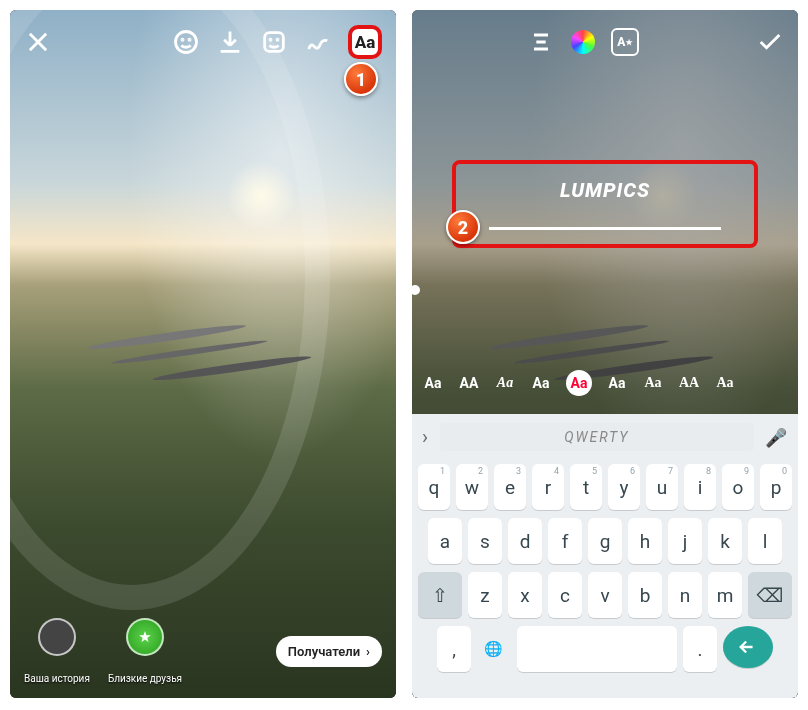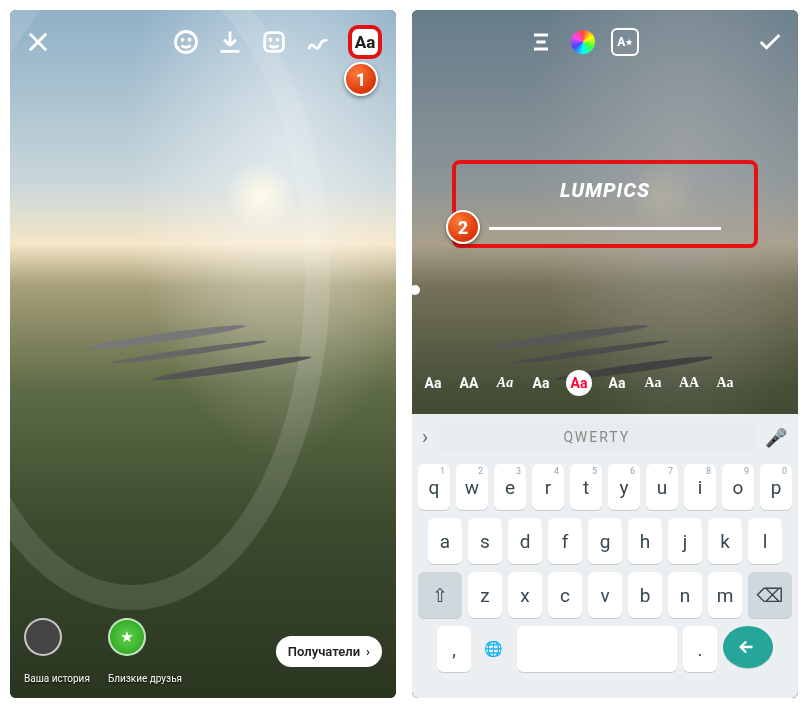--- a/index.html
+++ b/index.html
@@ -114,21 +114,21 @@
   }
   
   .bottom-actions {
     position: absolute;
     bottom: 14px; left: 0; right: 0;
     padding: 0 14px;
     display: flex;
     align-items: center;
     gap: 18px;
   }
-  .story-dest { display:flex; flex-direction:column; gap:17px; }
+  .story-dest { display:flex; flex-direction:column; align-items:center; gap:17px; }
   .story-dest .ava {
     width: 34px; height: 34px; border-radius:50%;
     background: #444 center/cover;
     border: 2px solid rgba(255,255,255,.7);
     position: relative;
   }
   .story-dest .ava.green { background: radial-gradient(#5bd24a,#2a9d1e); }
   .story-dest .ava.green::after {
     content:"★"; color:#fff; font-size:15px;
     position:absolute; inset:0; display:flex;
@@ -190,21 +190,21 @@
     display:flex; flex-direction:column;
   }
   .sugrow {
     height:46px; display:flex; align-items:center;
     padding:0 10px; gap:12px; color:#6a6a6a;
   }
   .sugrow .arrow { font-size:20px; }
   .sugrow .pill {
     flex:1; text-align:center; background:#e9ecee;
     border-radius:4px; padding:6px 0; font-size:14px;
-    letter-spacing:2px; color:#888;
+    letter-spacing:2px; color:#888;font-style:italic;
   }
   .sugrow .mic { font-size:18px; }
   .krow { display:flex; gap:6px; padding:4px 6px; justify-content:center; }
   .key {
     background:#fff; border-radius:6px;
     height:46px; flex:1; max-width:34px;
     display:flex; flex-direction:column;
     align-items:center; justify-content:center;
     color:#37474f; font-size:19px;
     box-shadow:0 1px 0 rgba(0,0,0,.15);

